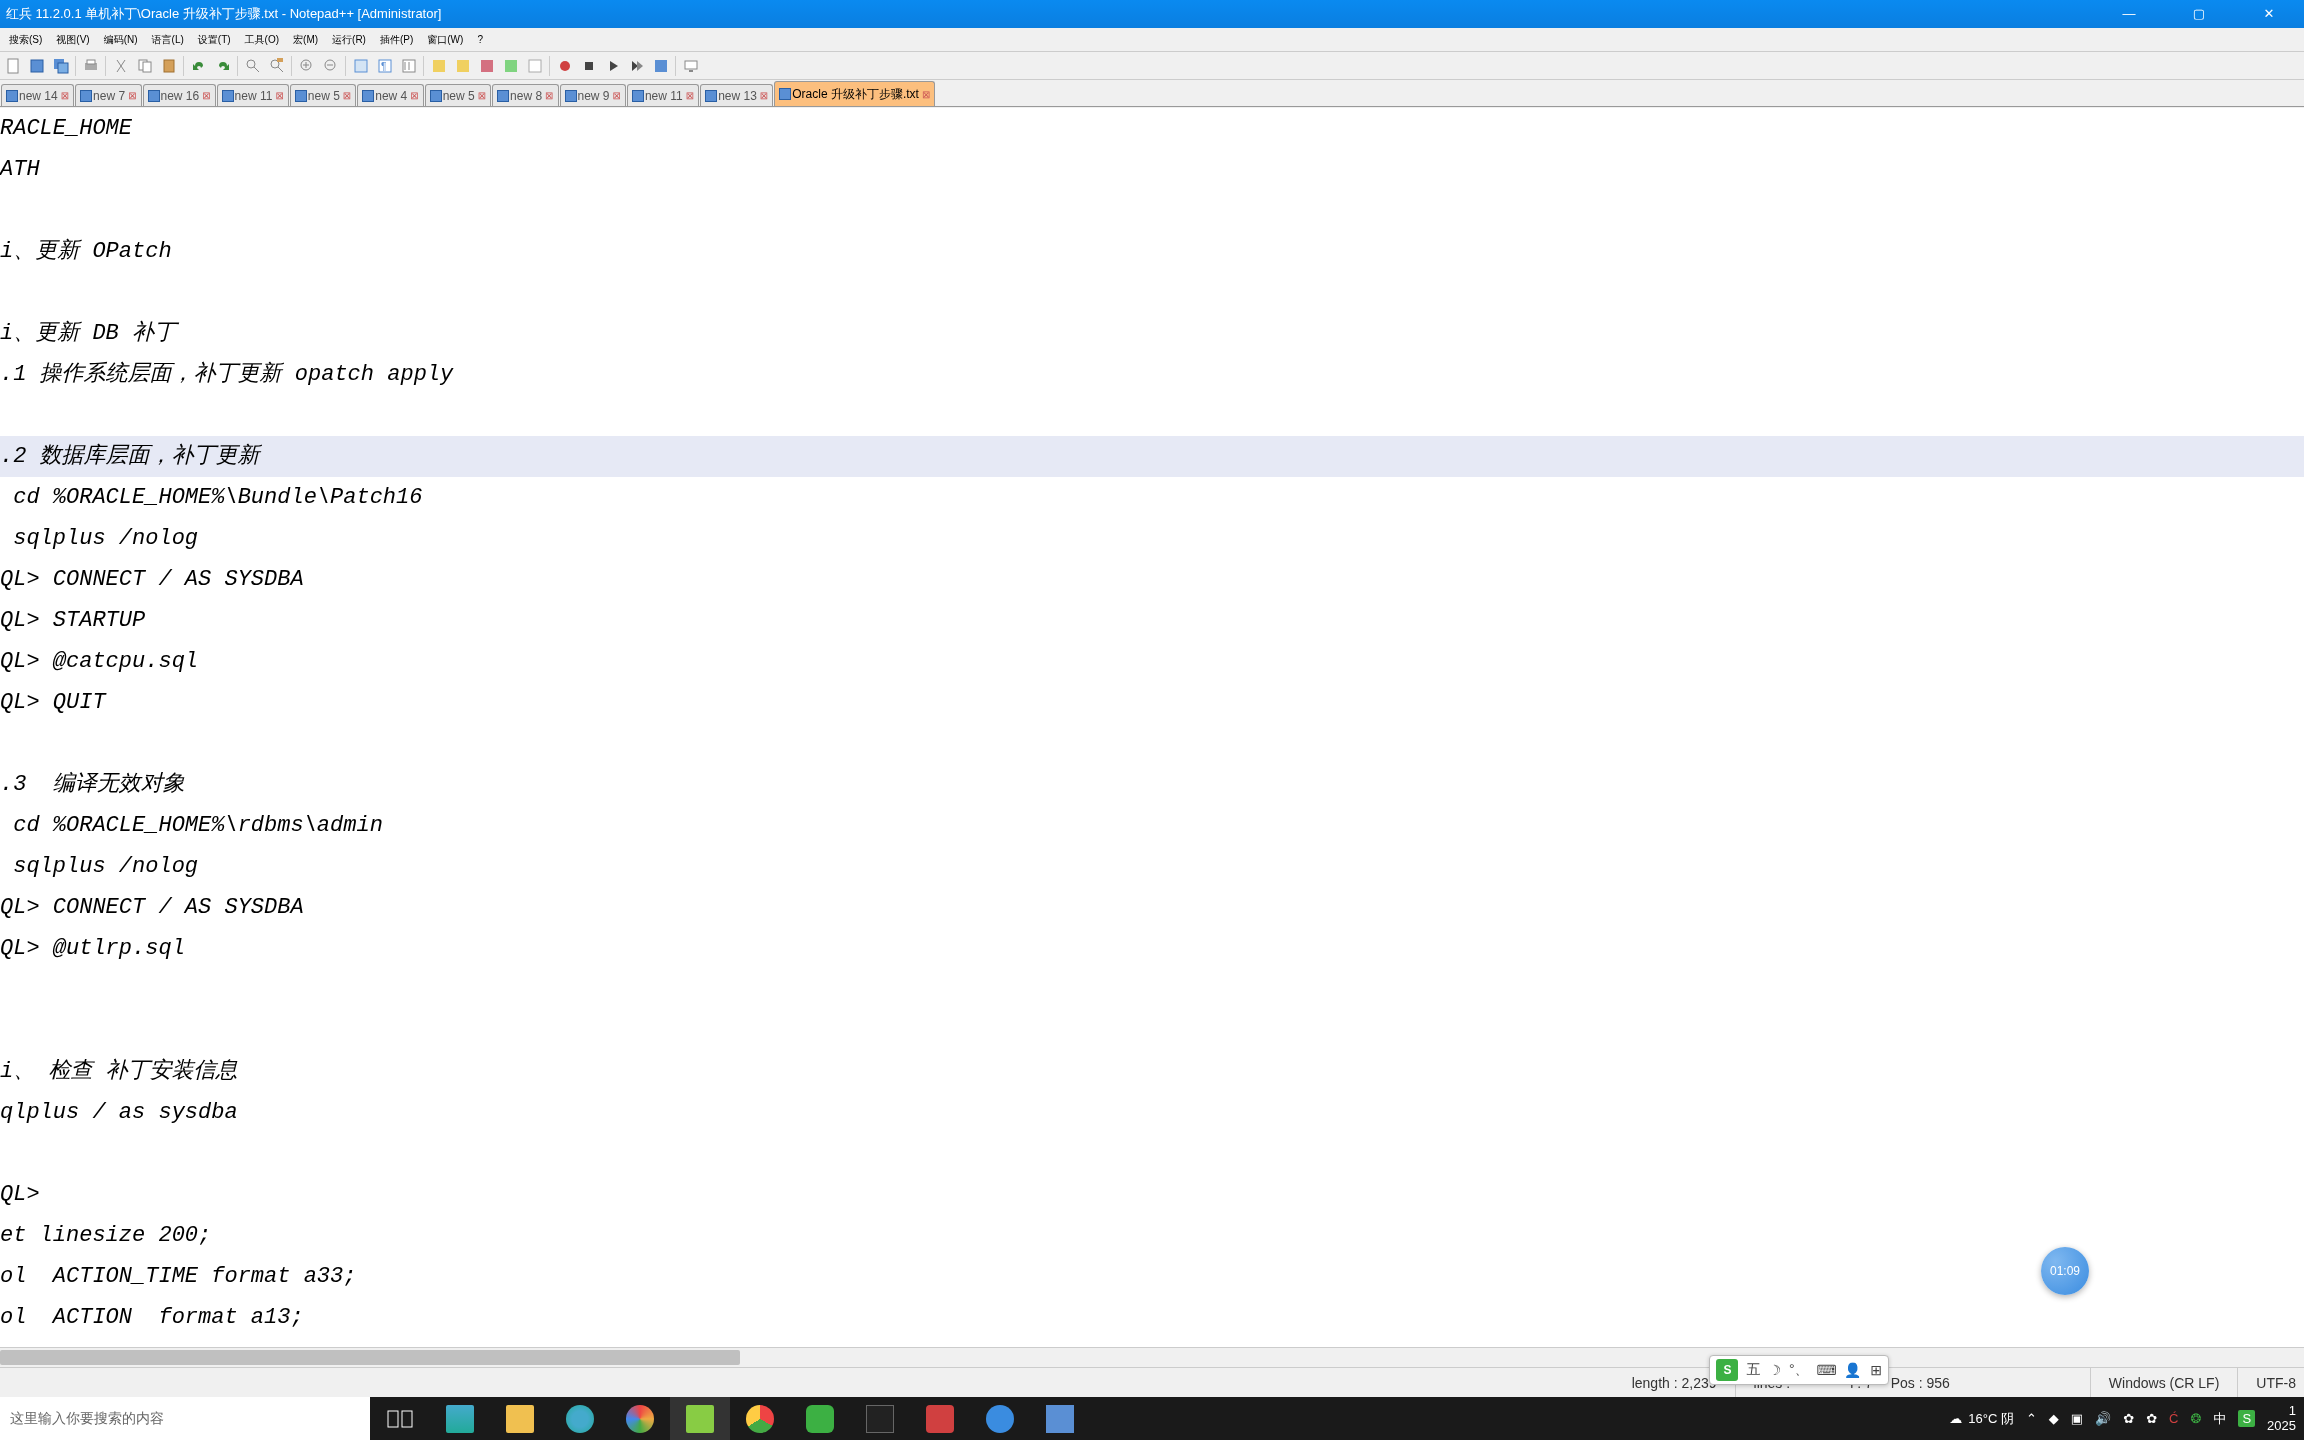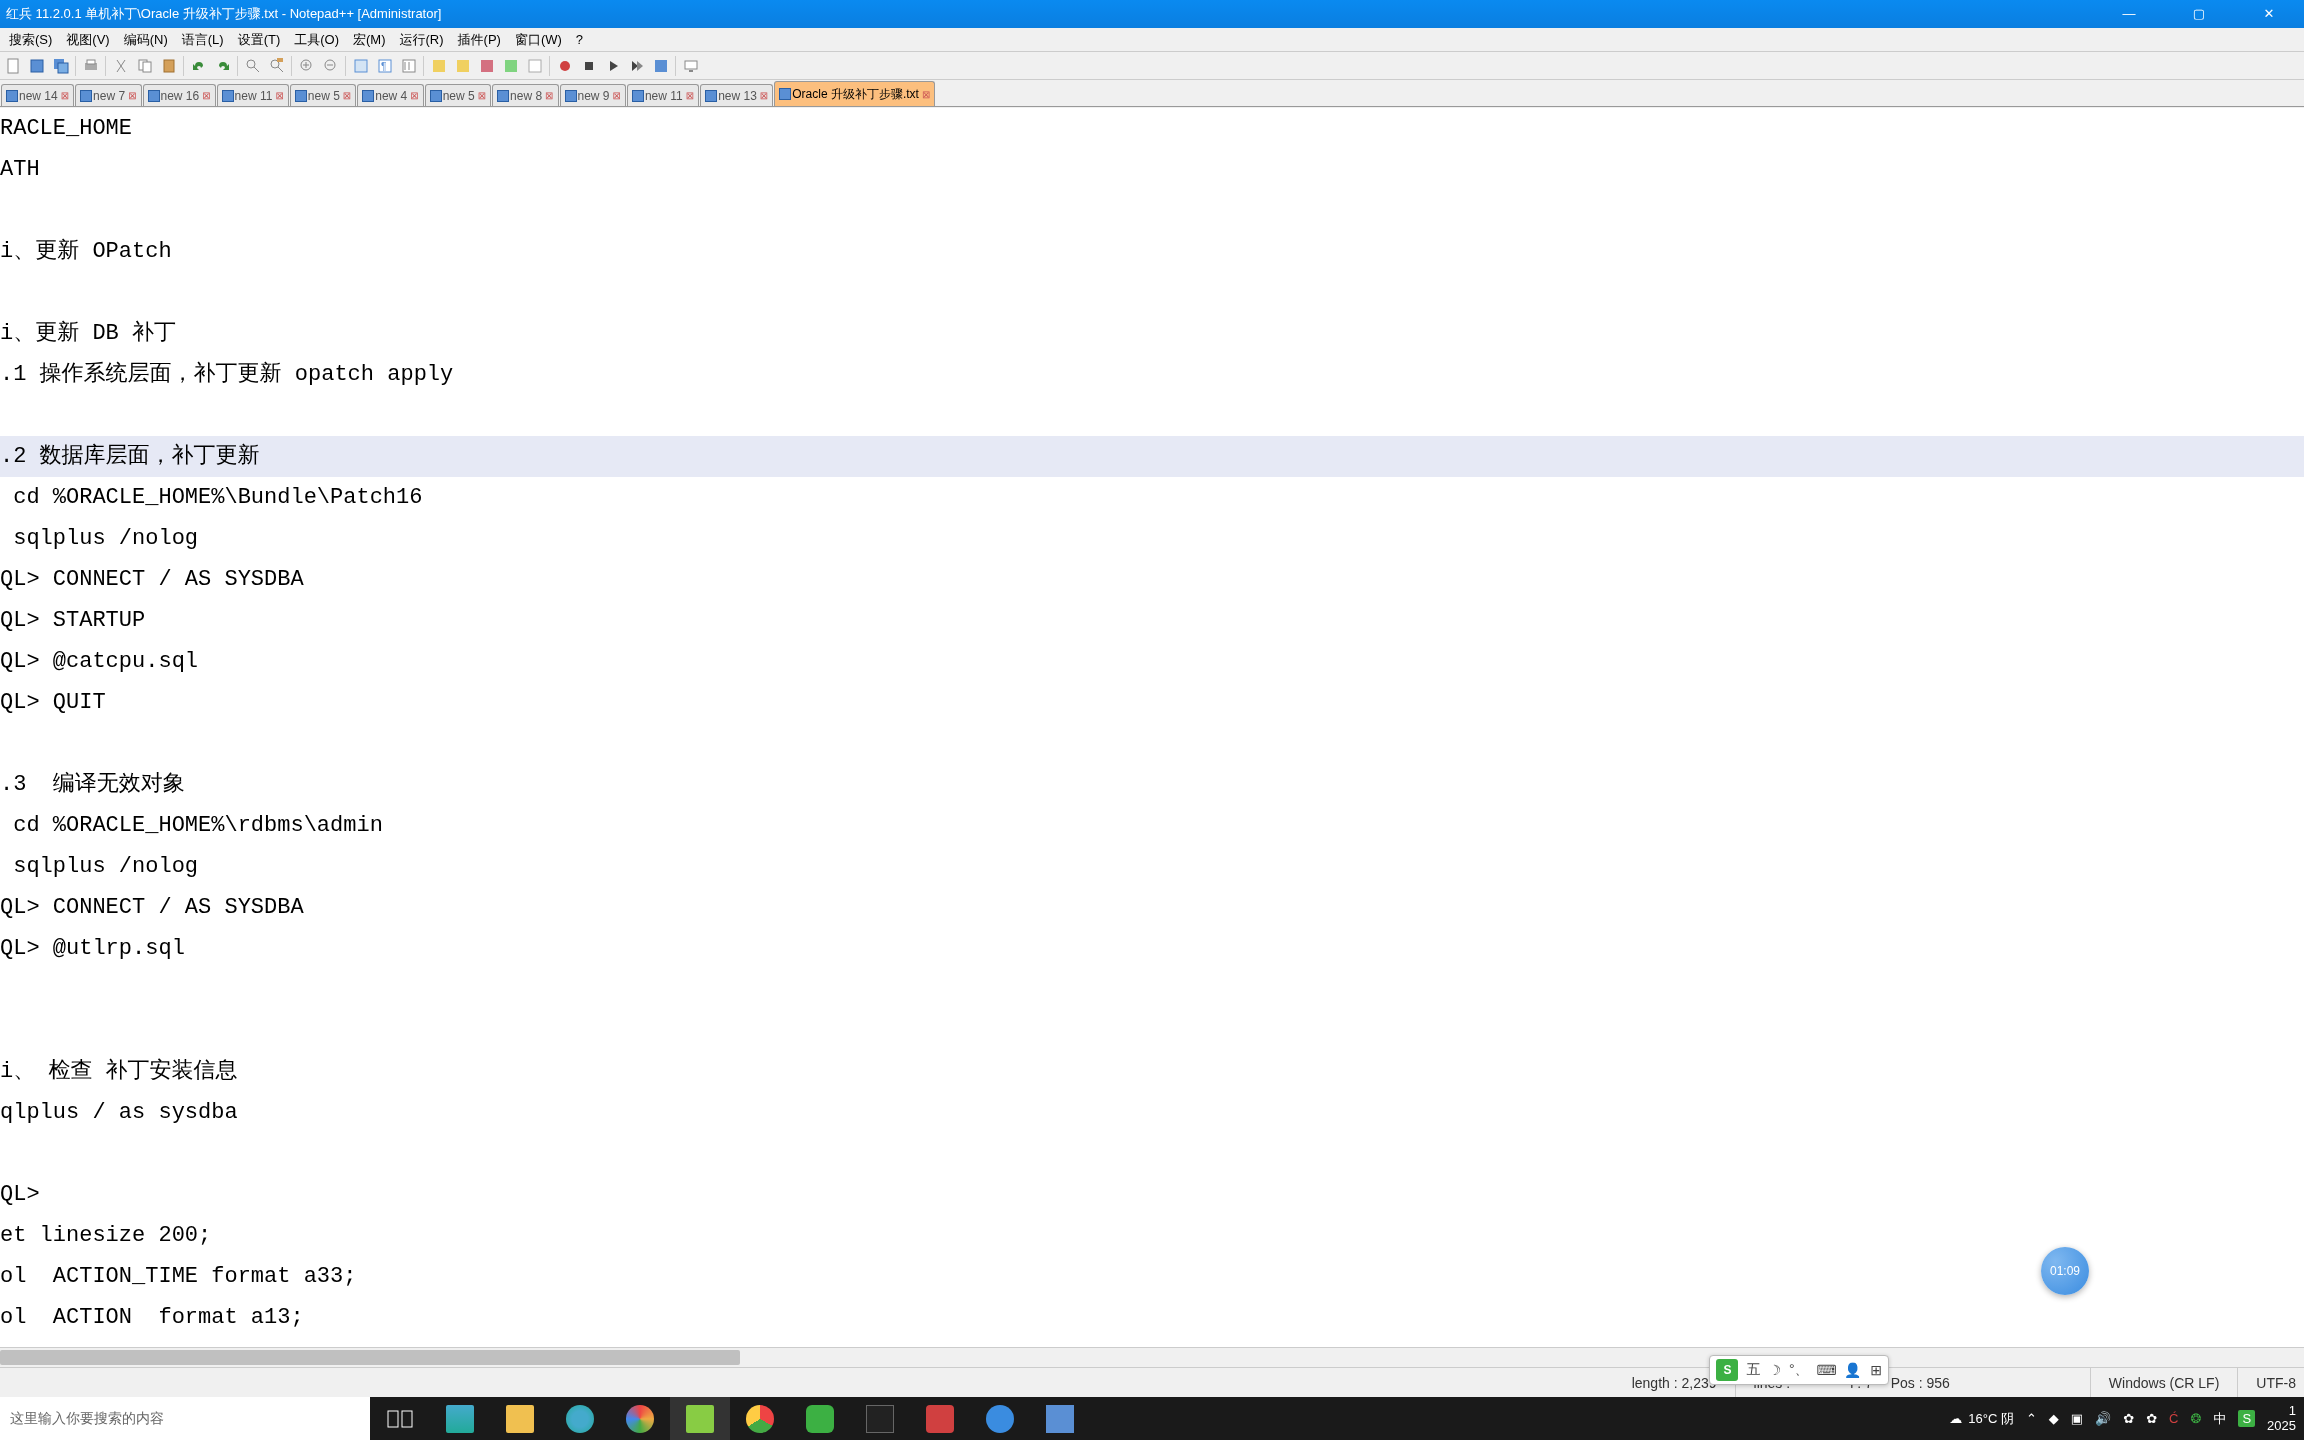--- a/index.html
+++ b/index.html
@@ -27,21 +27,21 @@
 .titlebar .ctrls { display: flex; }
 .titlebar .ctrls div { width: 70px; text-align: center; }
 
 
 .menubar {
   background: #f0f0f0;
   height: 24px;
   display: flex;
   align-items: center;
   border-bottom: 1px solid #ccc;
-  font-size: 13px;
+  font-size: 10px;
   padding-left: 2px;
 }
 .menubar span { padding: 0 7px; cursor: pointer; }
 
 
 .toolbar {
   background: #f0f0f0;
   height: 28px;
   display: flex;
   align-items: center;
@@ -93,20 +93,21 @@
   position: absolute;
   top: 108px;
   left: 0;
   right: 0;
   bottom: 93px;
   background: #fff;
   font-family: Consolas, "Courier New", monospace;
   font-size: 22px;
   line-height: 41px;
   overflow: hidden;
+  font-style: italic;
 }
 .editor .content { white-space: pre; padding-left: 0; }
 .editor .line { height: 41px; display:flex; align-items:center; }
 .editor .line.hl { background: #e6e9f5; }
 
 
 .hscroll {
   position:absolute;
   left:0; right:0; bottom: 73px;
   height: 20px;

